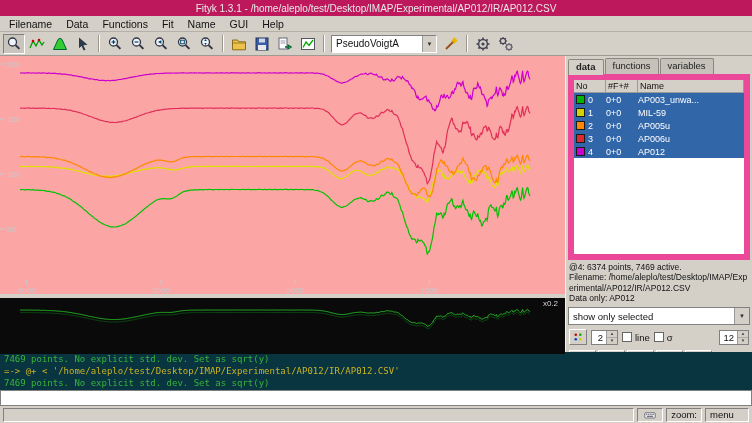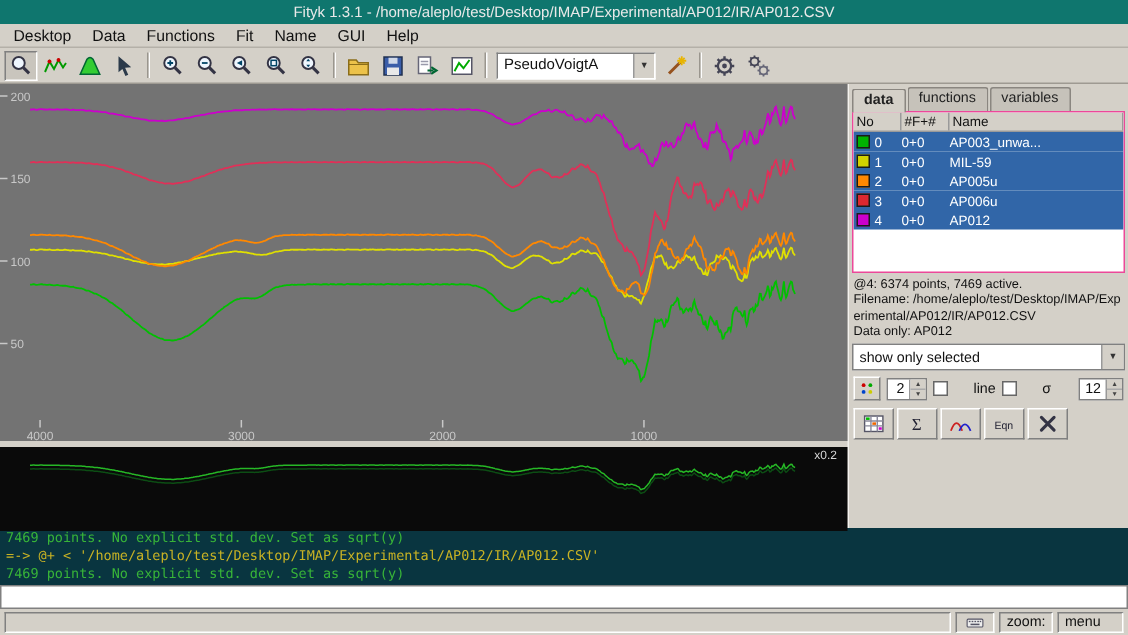--- a/index.html
+++ b/index.html
@@ -1,62 +1,62 @@
 <!DOCTYPE html>
 <html><head>
 <meta charset="utf-8">
 <style>
   *{margin:0;padding:0;box-sizing:border-box}
   html,body{width:752px;height:423px;overflow:hidden}
   body{font-family:"Liberation Sans",sans-serif;font-size:11px;background:#d4d0c8;color:#111}
   .window{width:752px;height:423px;display:flex;flex-direction:column;background:#d4d0c8}
 
-  .titlebar{height:16px;background:#0f766e;color:#e9e9e9;display:flex;align-items:center;justify-content:center;font-size:10px;flex:none}
+  .titlebar{height:16px;background:#be185d;color:#e9e9e9;display:flex;align-items:center;justify-content:center;font-size:10px;flex:none}
   .menubar{height:16px;display:flex;align-items:center;font-size:10.5px;border-bottom:1px solid #b4b0a8;flex:none;padding-left:2px}
   .menu-item{padding:1px 7px;cursor:default}
 
   .toolbar{height:24px;display:flex;align-items:center;gap:1px;padding:0 3px;border-bottom:1px solid #9e9a92;flex:none}
   .tbtn{width:22px;height:20px;display:flex;align-items:center;justify-content:center;background:transparent;border:1px solid transparent;flex:none}
   .tbtn.active{border-color:#808080 #fff #fff #808080;background:#c9c5bd}
   .tbtn svg{width:16px;height:16px}
   .tsep{width:2px;height:17px;border-left:1px solid #9a968e;border-right:1px solid #fdfdfd;margin:0 3px;flex:none}
   .tcombo{width:106px;height:18px;background:#fff;border:1px solid;border-color:#808080 #fff #fff #808080;display:flex;align-items:center;font-size:10px;padding-left:4px;margin:0 2px;flex:none}
   .tcombo .arr{margin-left:auto;width:14px;height:100%;background:#d4d0c8;border-left:1px solid #999;display:flex;align-items:center;justify-content:center;font-size:6px;color:#333}
 
   .main{flex:1;display:flex;min-height:0}
   .left{width:565px;display:flex;flex-direction:column;flex:none}
-  .plot-main{height:238px;background:#737373;position:relative;flex:none}
+  .plot-main{height:238px;background:#fca5a5;position:relative;flex:none}
   .splitter{height:4px;background:#d4d0c8;flex:none}
   .plot-aux{height:56px;background:#0a0a0a;position:relative;flex:none}
   .aux-scale{position:absolute;top:1px;right:7px;color:#d8d8d8;font-size:8px}
 
   .sidebar{flex:1;background:#d4d0c8;border-left:1px solid #f4f2ee;display:flex;flex-direction:column;font-size:10px;min-width:0}
   .tabs{display:flex;padding:2px 2px 0 2px;height:18px;gap:1px;flex:none}
   .tab{padding:1px 7px 0 7px;background:#c6c2ba;border:1px solid #8a8680;border-bottom:none;border-radius:2px 2px 0 0;font-size:9.5px;color:#222}
   .tab.active{background:#d4d0c8;position:relative;top:1px;font-weight:bold}
-  .listbox{height:108px;background:#fff;border:1px solid #ec4899;margin:0 2px;display:flex;flex-direction:column;overflow:hidden;flex:none}
+  .listbox{height:186px;background:#fff;border:6px solid #ec4899;margin:0 2px;display:flex;flex-direction:column;overflow:hidden;flex:none}
   .lhdr{display:flex;background:#d4d0c8;border-bottom:1px solid #9a9a9a;font-size:9px;flex:none}
   .lhdr span{padding:1px 2px;border-right:1px solid #9a9a9a}
   .lhdr .c1{width:32px}.lhdr .c2{width:32px}.lhdr .c3{flex:1}
   .lrows{flex:1}
   .row{display:flex;align-items:center;height:13px;background:#3166a8;color:#fff;font-size:9px}
   .swatch{width:9px;height:9px;border:1px solid #1b1b1b;margin:0 3px 0 2px;flex:none}
   .row .no{width:18px}.row .fz{width:32px}.row .nm{flex:1;white-space:nowrap;overflow:hidden}
   .infobox{height:46px;padding:2px 3px;font-size:8.5px;line-height:1.22;word-break:break-all;flex:none}
   .combo{height:18px;margin:1px 2px;background:#fff;border:1px solid #808080;display:flex;align-items:center;padding-left:4px;font-size:9.5px;flex:none}
   .combo-arrow{margin-left:auto;width:15px;background:#d4d0c8;height:100%;display:flex;align-items:center;justify-content:center;font-size:6px;border-left:1px solid #999;color:#333}
   .controls{display:flex;align-items:center;gap:4px;padding:2px 3px;height:22px;flex:none}
   .mini-btn{width:18px;height:16px;border:1px solid;border-color:#fff #808080 #808080 #fff;background:#d4d0c8;display:flex;align-items:center;justify-content:center}
   .mini-btn svg{width:12px;height:12px}
   .spin{display:inline-flex;height:15px;border:1px solid #808080;background:#fff;align-items:stretch}
   .spin .v{padding:0 3px;font-size:9.5px;min-width:14px;text-align:right;line-height:13px}
   .spin .btns{width:11px;display:flex;flex-direction:column;border-left:1px solid #999}
   .spin .btns i{flex:1;background:#d4d0c8;font-style:normal;font-size:4.5px;line-height:6px;text-align:center;color:#444;border-bottom:1px solid #aaa}
   .spin .btns i:last-child{border-bottom:none}
-  .chk{display:flex;align-items:center;gap:17px;font-size:9.5px}
+  .chk{display:flex;align-items:center;gap:3px;font-size:9.5px}
   .chk .box{width:10px;height:10px;background:#fff;border:1px solid #666;flex:none}
   .spacer{flex:1}
   .btnrow{display:flex;gap:2px;padding:2px 3px;flex:none}
   .sbtn{width:27px;height:21px;border:1px solid;border-color:#fff #808080 #808080 #fff;background:#d4d0c8;display:flex;align-items:center;justify-content:center}
   .sbtn svg{width:15px;height:15px}
   .sidebar-fill{flex:1}
 
   .console{height:38px;background:#093540;font-family:"DejaVu Sans Mono",monospace;font-size:9px;line-height:12px;padding:1px 4px;overflow:hidden;flex:none}
   .cline{white-space:nowrap}
   .cline.green{color:#38b438}
@@ -72,21 +72,21 @@
 </style>
 </head>
 <body>
 
 <div class="window">
   <div class="titlebar">
     <span>Fityk 1.3.1 - /home/aleplo/test/Desktop/IMAP/Experimental/AP012/IR/AP012.CSV</span>
   </div>
 
   <nav class="menubar" id="menubar">
-      <span class="menu-item">Desktop</span>
+      <span class="menu-item">Filename</span>
       <span class="menu-item">Data</span>
       <span class="menu-item">Functions</span>
       <span class="menu-item">Fit</span>
       <span class="menu-item">Name</span>
       <span class="menu-item">GUI</span>
       <span class="menu-item">Help</span>
     </nav>
 
   <div class="toolbar" id="toolbar">
       <button class="tbtn active">

